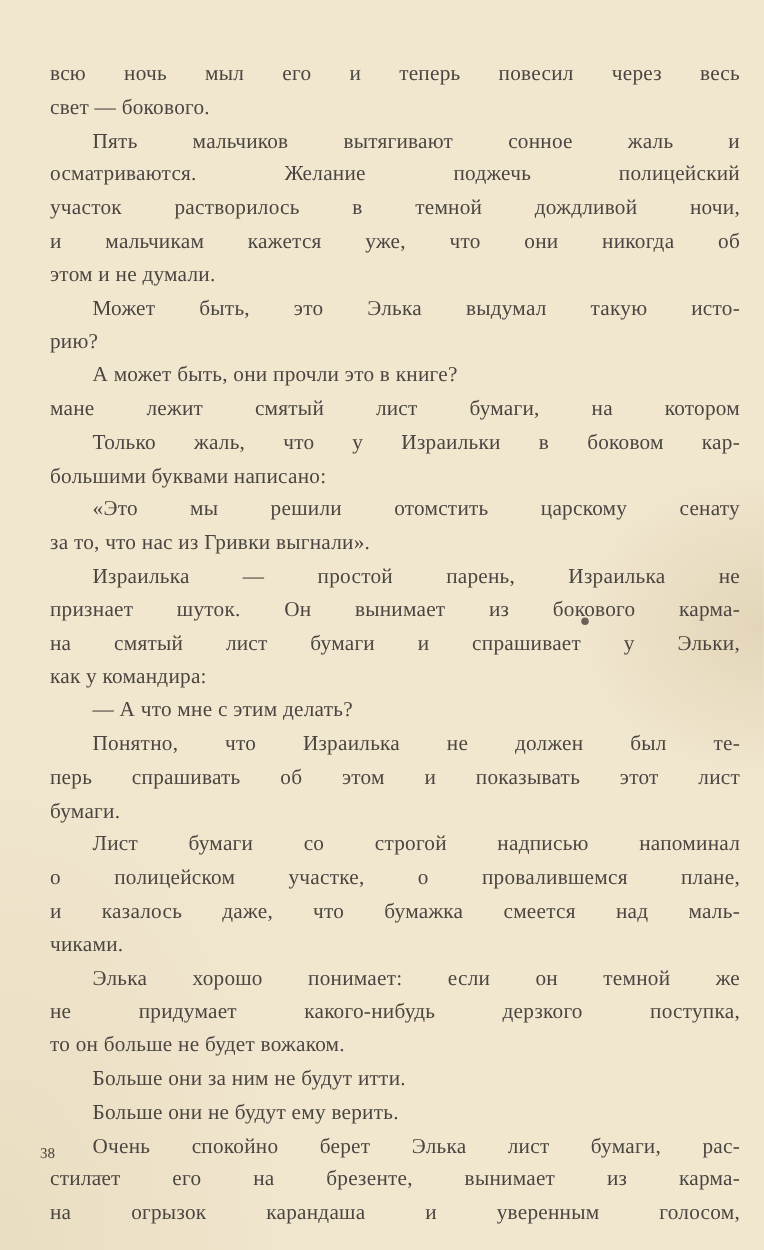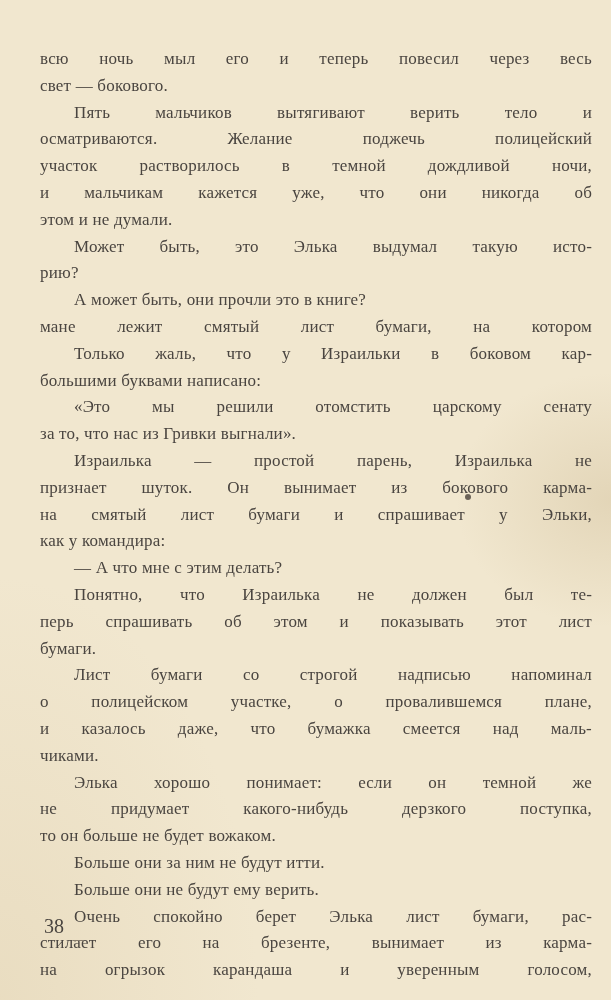--- a/index.html
+++ b/index.html
@@ -34,23 +34,23 @@
       letter-spacing: 0.2px;
     }
     .line.last {
       text-align-last: left;
     }
     .line.indent {
       padding-left: 34px;
     }
     .page-number {
       position: absolute;
-      left: 44px;
+      left: 32px;
       top: 915px;
-      font-size: 20px;
+      font-size: 12px;
       color: #4a4540;
       font-family: "Liberation Serif", "DejaVu Serif", serif;
       text-align: right;
     }
     .dash-mark {
       position: absolute;
       left: 73px;
       top: 940px;
       width: 10px;
       height: 1px;
@@ -65,21 +65,21 @@
     }
   </style>
 </head>
 <body>
 
 <div class="page">
 
   <div class="line">всю ночь мыл его и теперь повесил через весь</div>
   <div class="line last">свет — бокового.</div>
 
-  <div class="line indent">Пять мальчиков вытягивают верить тело и</div>
+  <div class="line indent">Пять мальчиков вытягивают сонное жаль и</div>
   <div class="line">осматриваются. Желание поджечь полицейский</div>
   <div class="line">участок растворилось в темной дождливой ночи,</div>
   <div class="line">и мальчикам кажется уже, что они никогда об</div>
   <div class="line last">этом и не думали.</div>
 
   <div class="line indent">Может быть, это Элька выдумал такую исто-</div>
   <div class="line last">рию?</div>
 
   <div class="line indent last">А может быть, они прочли это в книге?</div>
 

